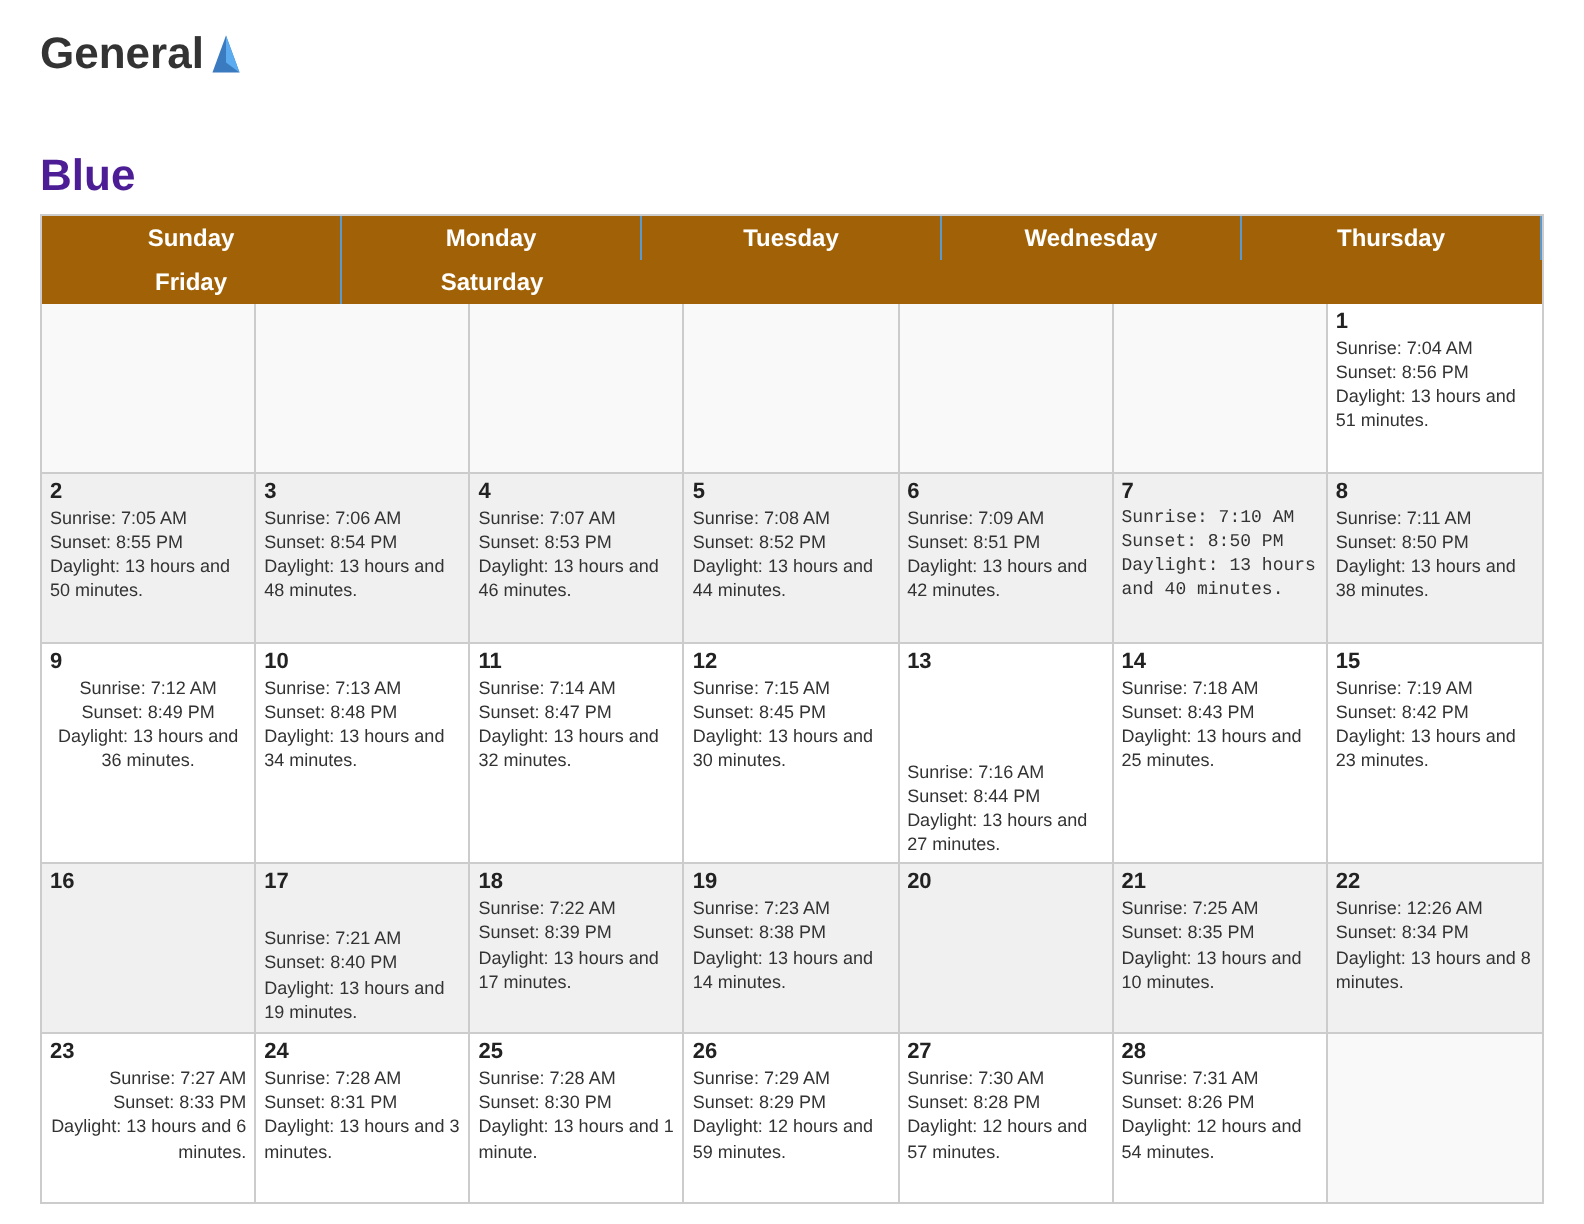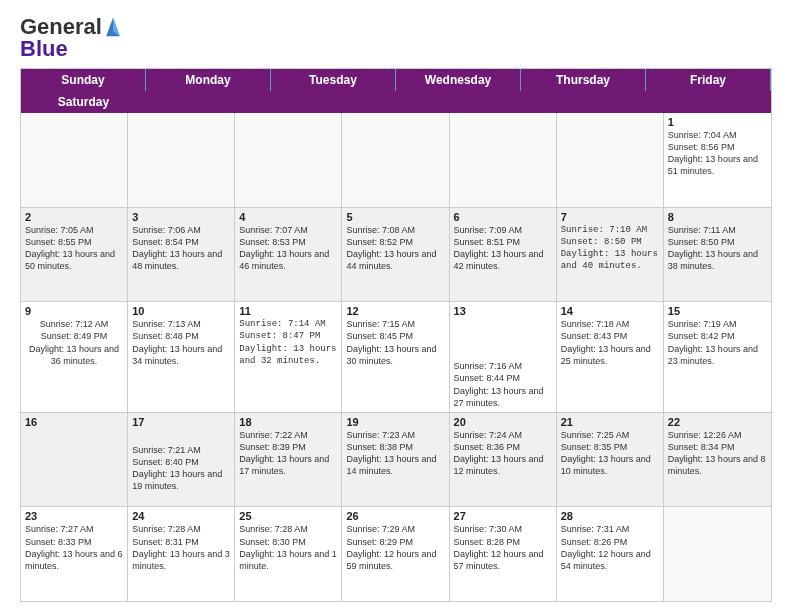--- a/index.html
+++ b/index.html
@@ -53,22 +53,22 @@
       color: #444;
     }
     .calendar {
       flex: 1;
       display: flex;
       flex-direction: column;
       border: 1px solid #ccc;
     }
     .cal-header {
       display: grid;
-      grid-template-columns: repeat(6, 1fr);
-      background: #701a75;
+      grid-template-columns: repeat(5, 1fr);
+      background: #a16207;
     }
     .cal-header-cell {
       color: #fff;
       font-size: 12px;
       font-weight: bold;
       text-align: center;
       padding: 4px 2px;
       border-right: 1px solid #5a9ad0;
     }
     .cal-header-cell:last-child { border-right: none; }
@@ -109,21 +109,21 @@
       color: #333;
     }
     .shaded { background: #f0f0f0; }
   </style>
 </head>
 <body>
 
 <div class="page">
   <div class="header">
     <div class="logo">
-      <div style="display:flex;flex-direction:column;align-items:flex-start;">
+      <div style="display:flex;flex-direction:column;align-items:flex-start;gap:39px;">
         <div style="display:flex;align-items:center;">
           <span class="logo-text">General</span>
           <svg class="logo-icon" viewBox="0 0 20 26" fill="none" xmlns="http://www.w3.org/2000/svg">
             <polygon points="2,24 10,2 18,24" fill="#3a7abf"></polygon>
             <polygon points="10,2 18,24 10,18" fill="#5aabf0"></polygon>
           </svg>
         </div>
         <span class="logo-text" style="color:#4c1d95;font-size:22px;">Blue</span>
       </div>
     </div>
@@ -210,21 +210,21 @@
 Daylight: 13 hours and 36 minutes.</div>
           </div>
           <div class="cal-cell">
             <span class="day-num">10</span>
             <div class="cell-info" style="white-space: pre-line;">Sunrise: 7:13 AM
 Sunset: 8:48 PM
 Daylight: 13 hours and 34 minutes.</div>
           </div>
           <div class="cal-cell">
             <span class="day-num">11</span>
-            <div class="cell-info" style="white-space: pre-line; font-family: Liberation Mono, monospace;">Sunrise: 7:14 AM
+            <div class="cell-info" style="white-space: pre-line;">Sunrise: 7:14 AM
 Sunset: 8:47 PM
 Daylight: 13 hours and 32 minutes.</div>
           </div>
           <div class="cal-cell">
             <span class="day-num">12</span>
             <div class="cell-info" style="white-space: pre-line;">Sunrise: 7:15 AM
 Sunset: 8:45 PM
 Daylight: 13 hours and 30 minutes.</div>
           </div>
           <div class="cal-cell">
@@ -263,41 +263,38 @@
 Daylight: 13 hours and 17 minutes.</div>
           </div>
           <div class="cal-cell shaded">
             <span class="day-num">19</span>
             <div class="cell-info" style="white-space: pre-line;">Sunrise: 7:23 AM
 Sunset: 8:38 PM
 Daylight: 13 hours and 14 minutes.</div>
           </div>
           <div class="cal-cell shaded">
             <span class="day-num">20</span>
-            <div class="cell-info" style="white-space: pre-line;">Sunrise: 7:24 AM
-Sunset: 8:36 PM
-Daylight: 13 hours and 12 minutes.</div>
           </div>
           <div class="cal-cell shaded">
             <span class="day-num">21</span>
             <div class="cell-info" style="white-space: pre-line;">Sunrise: 7:25 AM
 Sunset: 8:35 PM
 Daylight: 13 hours and 10 minutes.</div>
           </div>
           <div class="cal-cell shaded">
             <span class="day-num">22</span>
             <div class="cell-info" style="white-space: pre-line;">Sunrise: 12:26 AM
 Sunset: 8:34 PM
 Daylight: 13 hours and 8 minutes.</div>
           </div>
         </div>
         <div class="cal-row">
           <div class="cal-cell">
             <span class="day-num">23</span>
-            <div class="cell-info" style="white-space: pre-line;">Sunrise: 7:27 AM
+            <div class="cell-info" style="white-space: pre-line; text-align: right;">Sunrise: 7:27 AM
 Sunset: 8:33 PM
 Daylight: 13 hours and 6 minutes.</div>
           </div>
           <div class="cal-cell">
             <span class="day-num">24</span>
             <div class="cell-info" style="white-space: pre-line;">Sunrise: 7:28 AM
 Sunset: 8:31 PM
 Daylight: 13 hours and 3 minutes.</div>
           </div>
           <div class="cal-cell">

